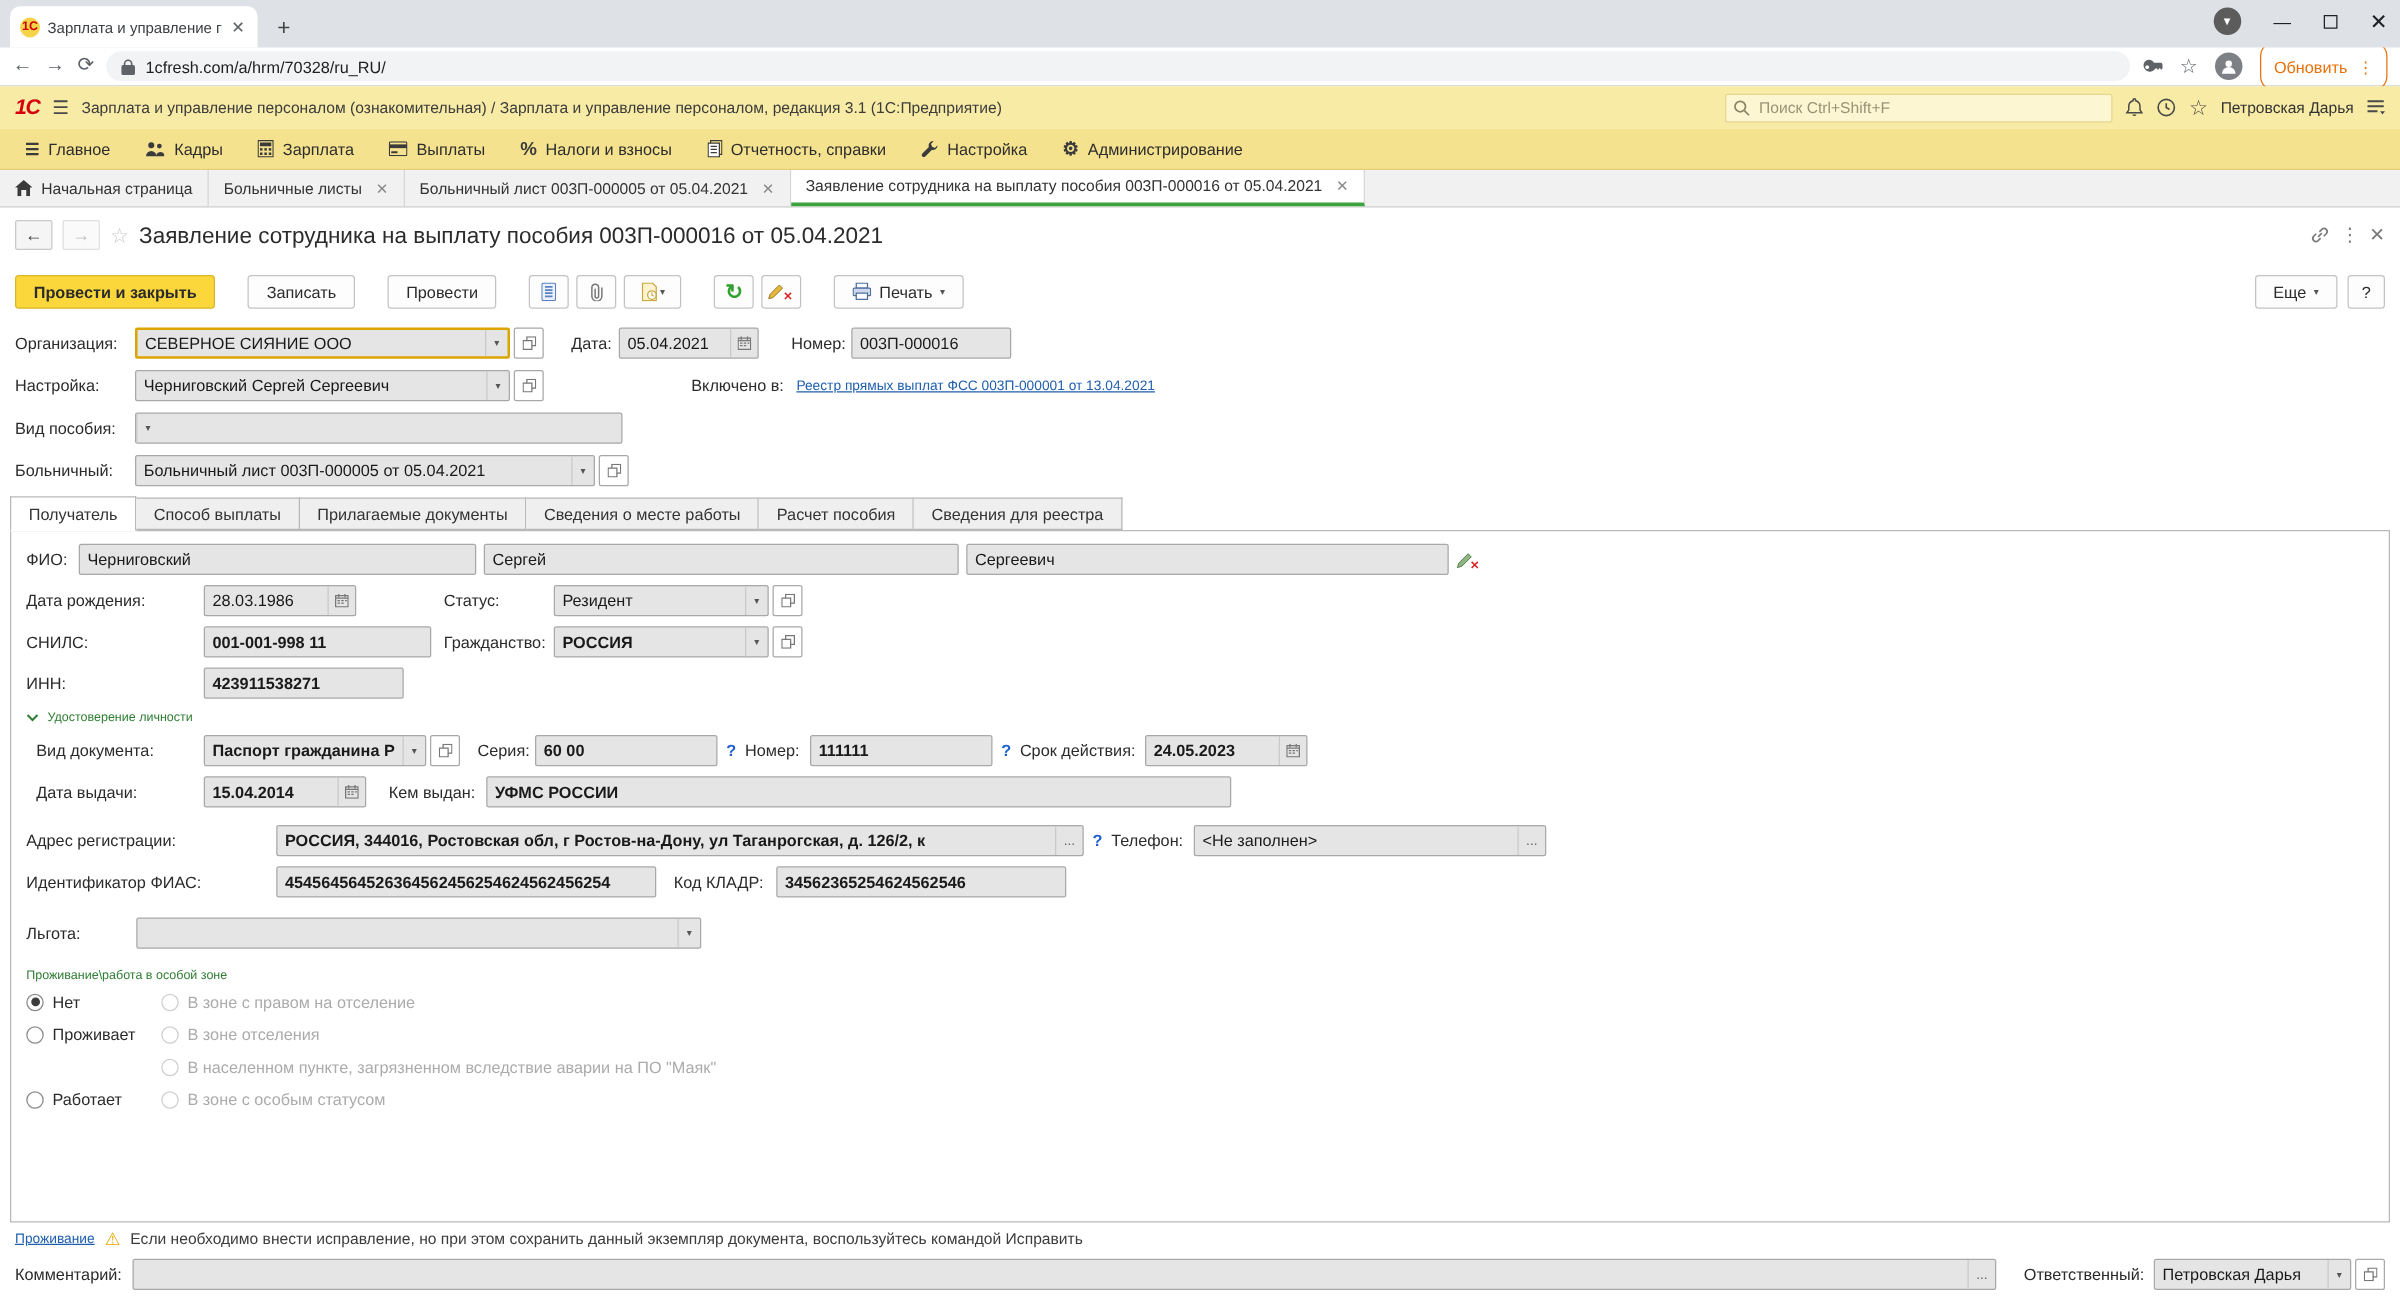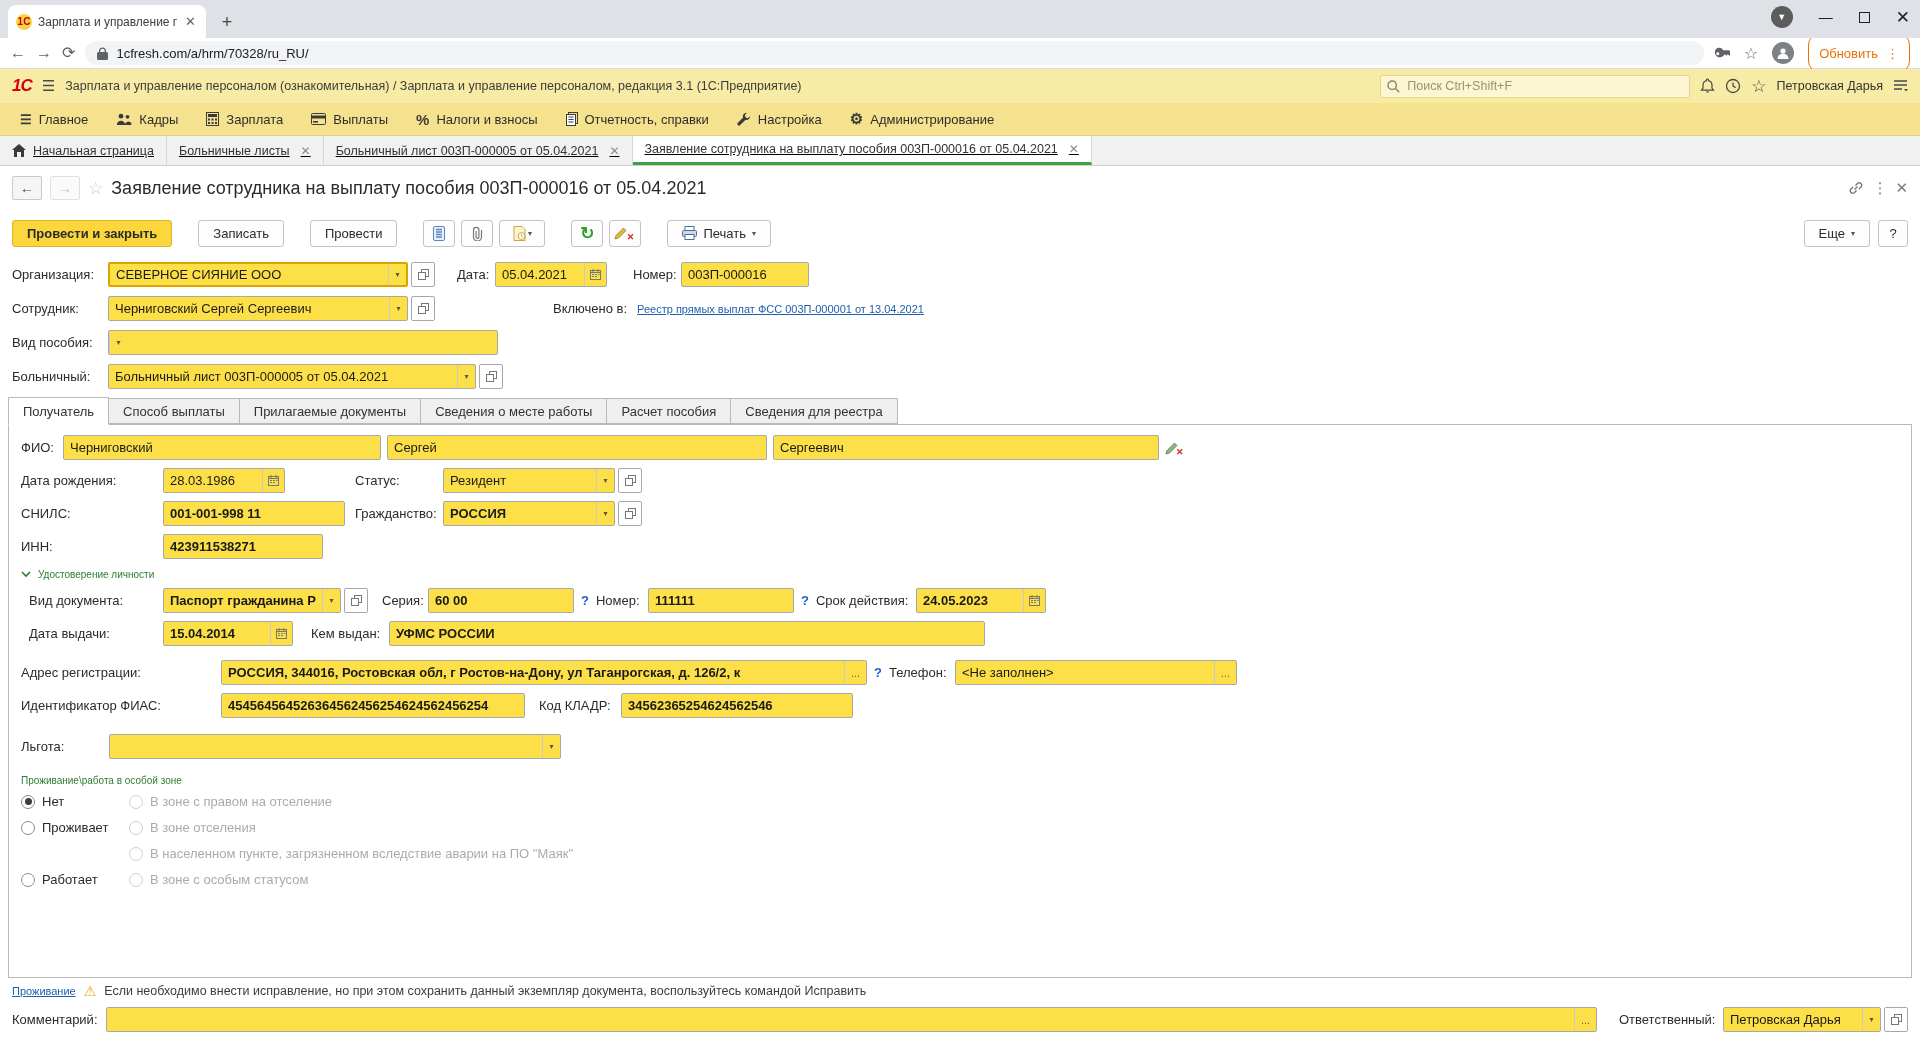--- a/index.html
+++ b/index.html
@@ -36,21 +36,21 @@
   .hsearch input{border:0;background:transparent;outline:none;font-size:12.5px;color:#555;flex:1;}
   .hsearch input::placeholder{color:#9a9376;}
   .hico{color:#4a4a4a;cursor:pointer;display:flex;align-items:center;}
   .username{font-size:12.5px;color:#333;white-space:nowrap;cursor:pointer;}
 
   .app-menubar{height:33px;background:#f5e28e;display:flex;align-items:center;padding:0 8px;gap:4px;border-bottom:1px solid #e6d077;flex:0 0 auto;}
   .mitem{display:flex;align-items:center;gap:7px;padding:0 12px;height:100%;font-size:13px;color:#2d2d2d;cursor:pointer;}
   .mico{color:#3b3b3b;display:flex;align-items:center;font-weight:bold;}
 
   
-  .doc-tabstrip{height:30px;background:#f1f1f1;border-bottom:1px solid #cfcfcf;display:flex;align-items:stretch;flex:0 0 auto;text-decoration:underline;}
+  .doc-tabstrip{height:30px;background:#f1f1f1;border-bottom:1px solid #cfcfcf;display:flex;align-items:stretch;flex:0 0 auto;}
   .dtab{display:flex;align-items:center;gap:7px;padding:0 12px;font-size:12.5px;color:#333;border-right:1px solid #d6d6d6;cursor:pointer;white-space:nowrap;}
   .dtab .dx{color:#888;font-size:12px;margin-left:4px;cursor:pointer;}
   .dtab.active{background:#fff;border-bottom:3px solid #3da33d;}
 
   
   .titlerow{height:44px;display:flex;align-items:center;padding:0 12px;gap:8px;flex:0 0 auto;}
   .navbtn{width:30px;height:24px;border:1px solid #c9c9c9;background:#f5f5f5;border-radius:2px;display:flex;align-items:center;justify-content:center;font-size:14px;color:#444;cursor:pointer;}
   .navbtn.dim{color:#c0c0c0;border-color:#e0e0e0;background:#fafafa;}
   .favstar{color:#c9c9c9;font-size:17px;cursor:pointer;}
   .doctitle{font-size:18px;color:#2b2b2b;white-space:nowrap;flex:1;}
@@ -64,21 +64,21 @@
   .tgap{width:14px;}
   .tb-right{margin-left:auto;display:flex;gap:8px;align-items:center;}
   .ddcaret{font-size:8px;color:#555;}
   .grn{color:#2ea12e;font-size:17px;font-weight:bold;line-height:1;}
   .redx{color:#d22;font-size:9px;font-weight:bold;position:relative;top:4px;left:-3px;}
 
   
   .formarea{padding:6px 12px 0 12px;flex:0 0 auto;}
   .frow{display:flex;align-items:center;margin-bottom:9px;}
   .lbl{font-size:13px;color:#2b2b2b;white-space:nowrap;}
-  .fld{display:inline-flex;align-items:stretch;height:25px;border:1px solid #a8a8a8;border-radius:2px;background:#fde047;}
+  .fld{display:inline-flex;align-items:stretch;height:25px;border:1px solid #a8a8a8;border-radius:2px;background:#e5e5e5;}
   .fld.focus{border:2px solid #dba400;}
   .fld .txt{padding:0 6px;font-size:13px;color:#1a1a1a;white-space:nowrap;overflow:hidden;display:flex;align-items:center;flex:1;}
   .fld .txt.b{font-weight:bold;}
   .fld .seg{width:18px;border-left:1px solid #c9c9c9;display:flex;align-items:center;justify-content:center;color:#555;font-size:8px;cursor:pointer;}
   .fld .seg.cal,.fld .seg.dots{width:22px;font-size:11px;color:#666;}
   .openbtn{width:24px;height:25px;border:1px solid #a8a8a8;border-radius:2px;margin-left:3px;display:inline-flex;align-items:center;justify-content:center;background:#fff;cursor:pointer;color:#666;}
   .qmark{color:#1f5fd0;font-weight:bold;font-size:13px;margin:0 7px;cursor:pointer;}
   .linkblue{color:#1f5fae;font-size:11px;text-decoration:underline;cursor:pointer;white-space:nowrap;}
 
   
@@ -385,21 +385,21 @@
               <path d="M2 5.5h2M5 5.5h2M8 5.5h1.5M2 7.5h2M5 7.5h2" stroke="#777"></path>
             </svg>
         </span>
       </span>
       <span class="lbl" style="margin-left:26px;width:48px;">Номер:</span>
       <span class="fld" style="width:128px;">
         <span class="txt">003П-000016</span>
       </span>
     </div>
     <div class="frow">
-      <span class="lbl" style="width:96px;">Сотрудник:</span>
+      <span class="lbl" style="width:96px;">Настройка:</span>
       <span class="fld" style="width:300px;">
         <span class="txt">Черниговский Сергей Сергеевич</span>
         <span class="seg">▾</span>
       </span>
       <span class="openbtn">
         <svg width="11" height="11" viewBox="0 0 11 11">
             <rect x="3.5" y="0.5" width="7" height="7" fill="#fff" stroke="#777"></rect>
             <rect x="0.5" y="3.5" width="7" height="7" fill="#fff" stroke="#777"></rect>
           </svg>
       </span>

